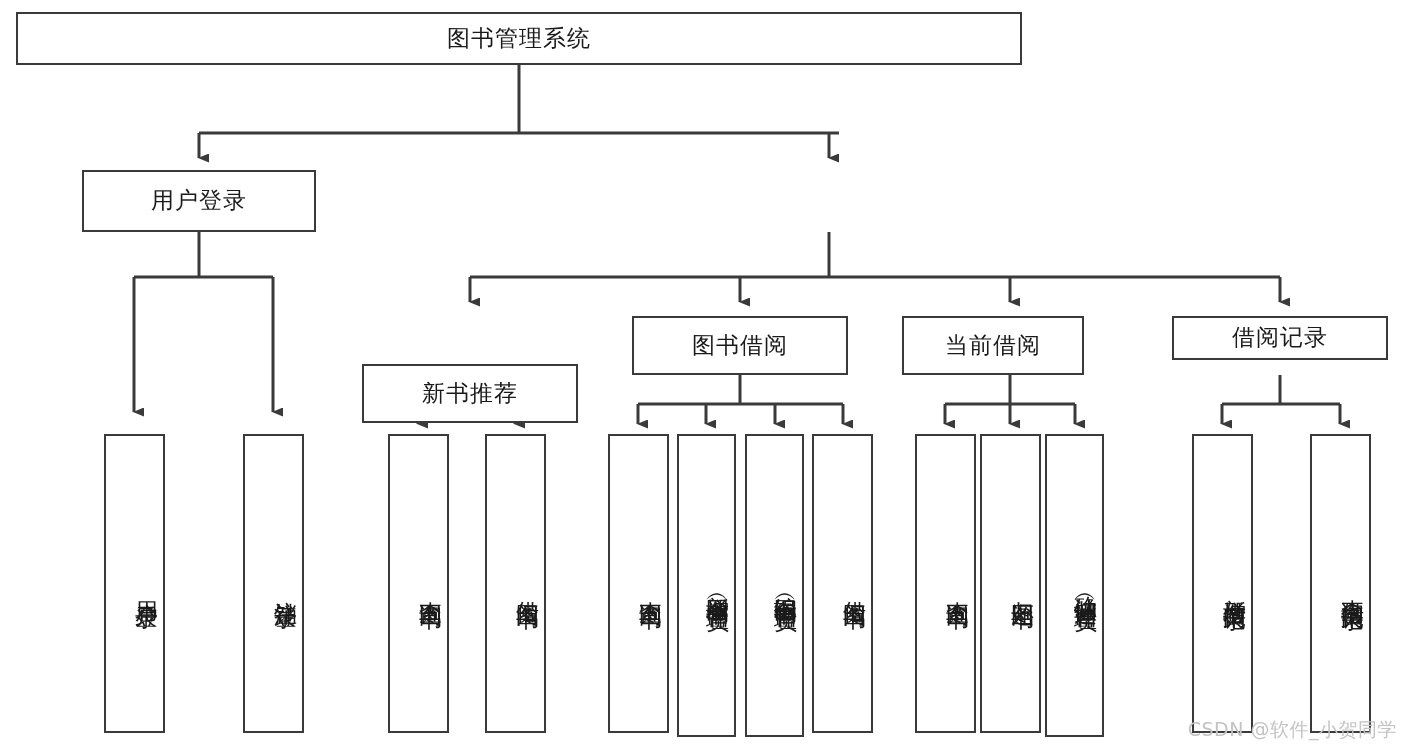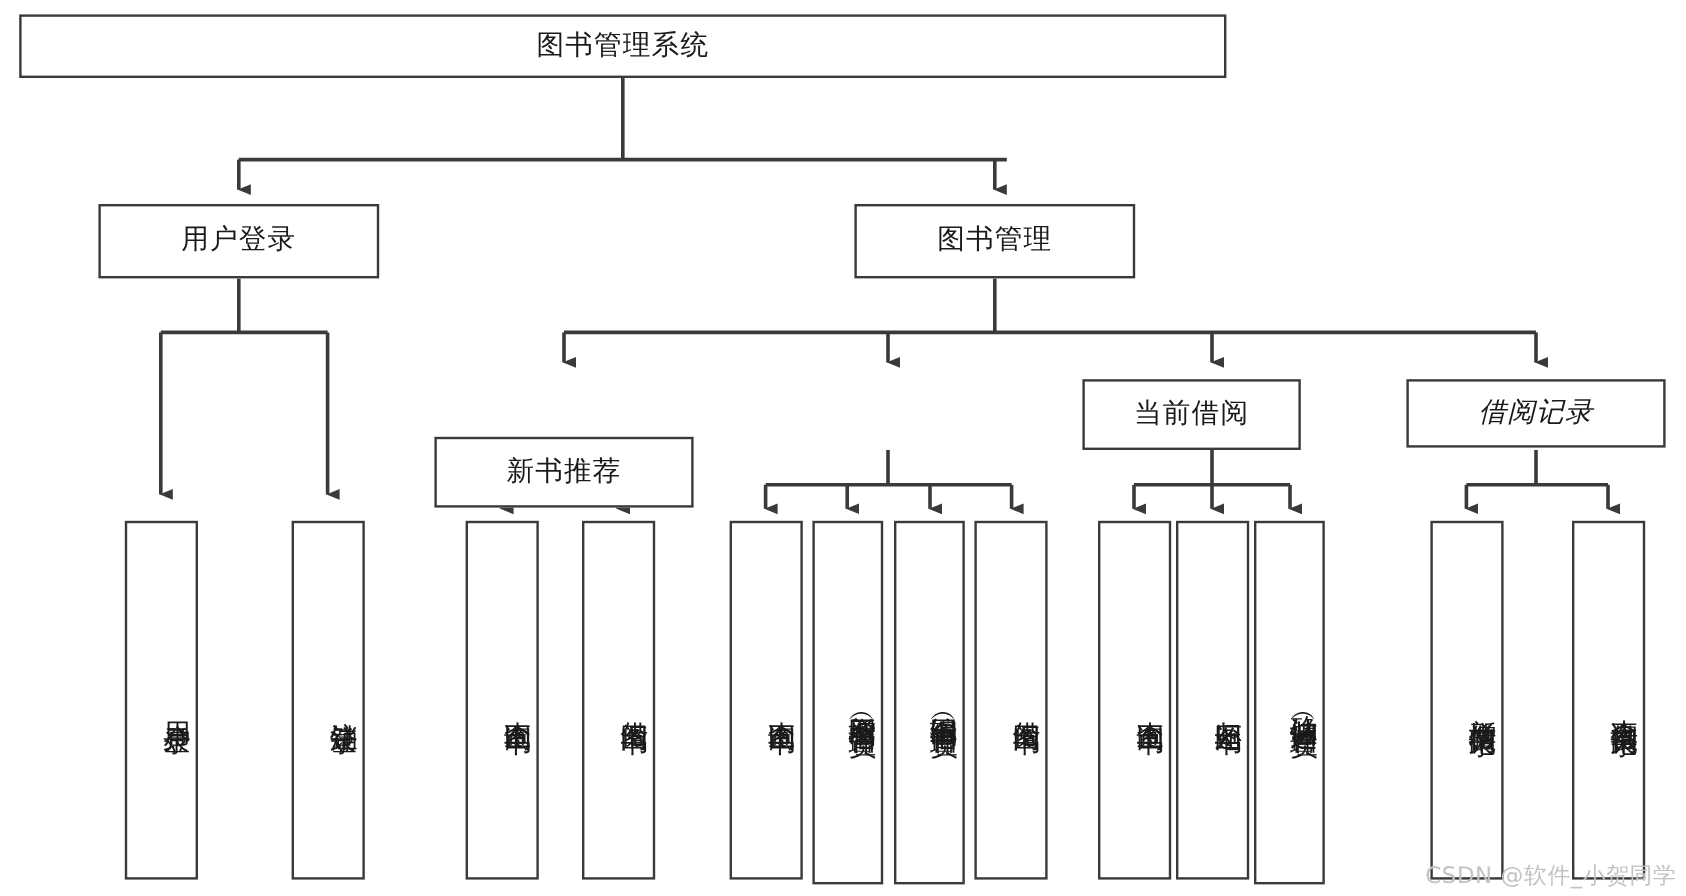--- a/index.html
+++ b/index.html
@@ -126,34 +126,34 @@
   </svg>
 
   <div class="node horiz" style="left:16px; top:12px; width:1006px; height:53px;">
     <span class="node-label">图书管理系统</span>
   </div>
 
   <div class="node horiz" style="left:82px; top:170px; width:234px; height:62px;">
     <span class="node-label">用户登录</span>
   </div>
 
-  <div class="node horiz" style="left:712px; top:170px; width:234px; height:62px;">
-    <span class="node-label">图书管理</span>
-  </div>
 
   <div class="node horiz" style="left:362px; top:316px; width:216px; height:59px;margin-top:48px;">
     <span class="node-label">新书推荐</span>
   </div>
 
+  <div class="node horiz" style="left:632px; top:316px; width:216px; height:59px;">
+    <span class="node-label">图书借阅</span>
+  </div>
 
   <div class="node horiz" style="left:902px; top:316px; width:182px; height:59px;">
     <span class="node-label">当前借阅</span>
   </div>
 
-  <div class="node horiz" style="left:1172px; top:316px; width:216px; height:57px;font-style:italic;">
+  <div class="node horiz" style="left:1172px; top:316px; width:216px; height:44px;">
     <span class="node-label">借阅记录</span>
   </div>
 
   <div class="node vert" style="left:104px; top:434px; width:61px; height:299px;">
     <span class="node-label">用户登录</span>
   </div>
 
   <div class="node vert" style="left:243px; top:434px; width:61px; height:299px;">
     <span class="node-label">注销登录</span>
   </div>

